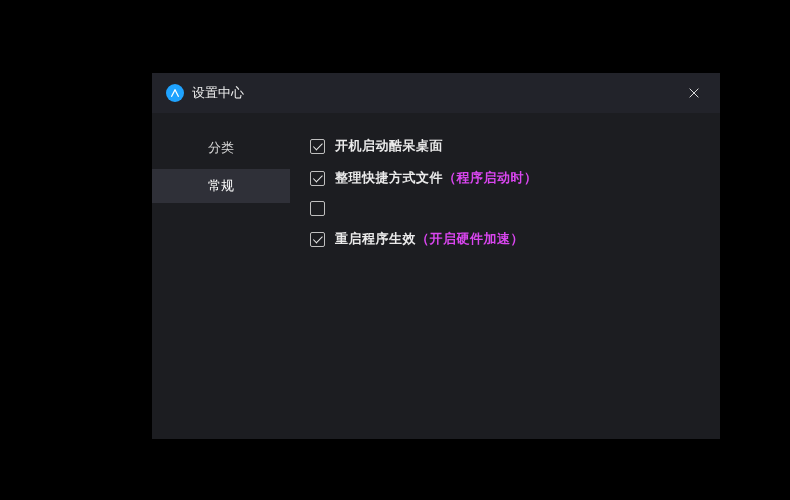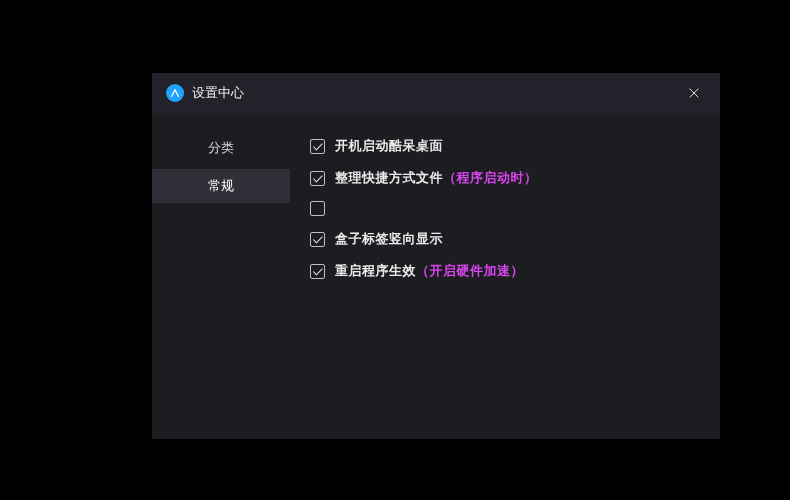--- a/index.html
+++ b/index.html
@@ -149,24 +149,20 @@
 
       <div class="row">
         <span class="chk checked"></span>
         <span class="lbl"><span>整理快捷方式文件</span><span class="suffix">（程序启动时）</span></span>
       </div>
 
       <div class="row">
         <span class="chk"></span>
       </div>
 
-      <div class="row">
-        <span class="chk checked"></span>
-        <span class="lbl"><span>盒子标签竖向显示</span><span class="suffix"></span></span>
-      </div>
 
       <div class="row">
         <span class="chk checked"></span>
         <span class="lbl"><span>重启程序生效</span><span class="suffix">（开启硬件加速）</span></span>
       </div>
 
     </div>
   </div>
 </div>
 

